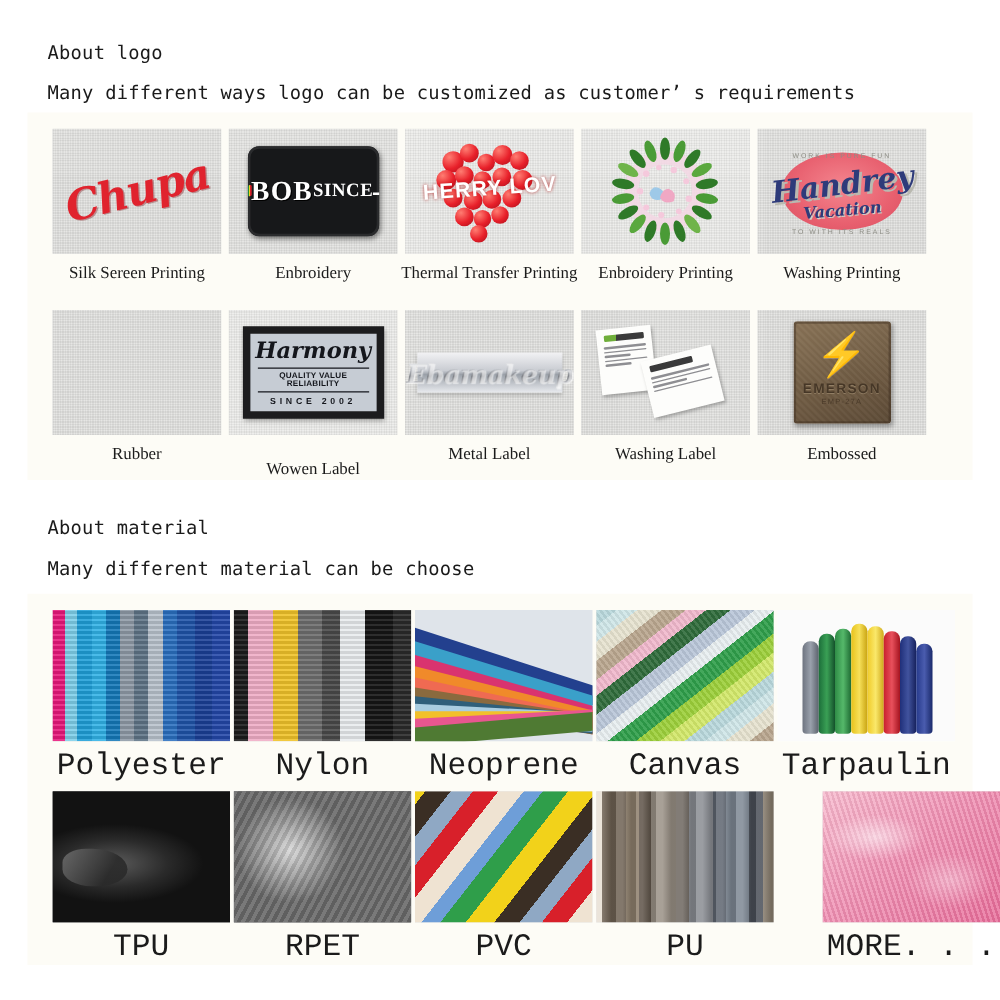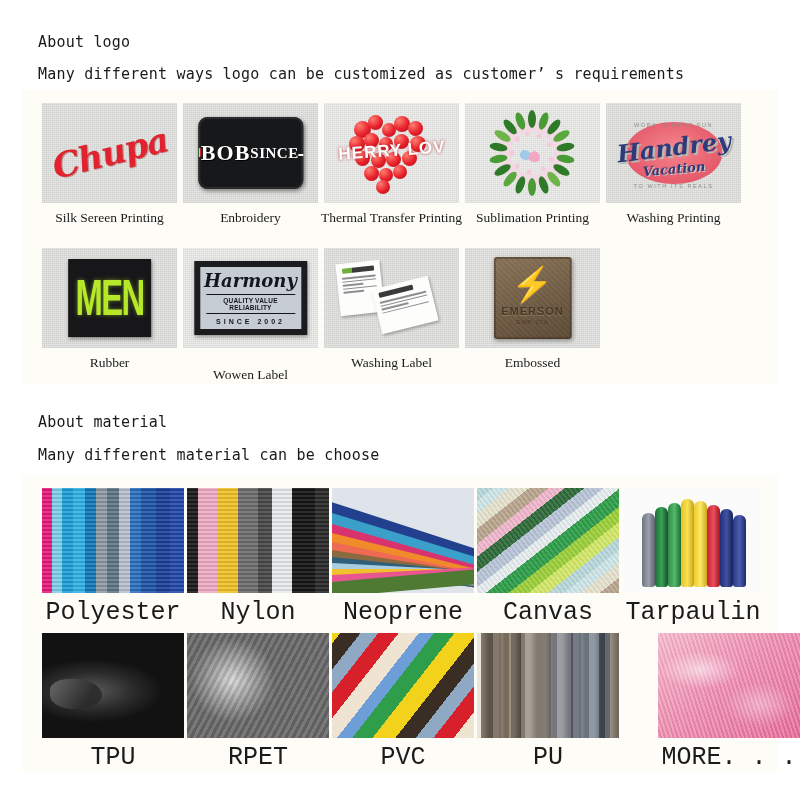--- a/index.html
+++ b/index.html
@@ -417,21 +417,21 @@
                   <circle cx="78" cy="66" r="2.3"></circle>
                 <circle cx="64" cy="69" r="2.5"></circle>
                   <circle cx="52" cy="63" r="2.4"></circle>
                 <circle cx="47" cy="50" r="2.6"></circle>
               </g>
               <path d="M58 47 q-6 4 -1 9 q7 3 10 -3 q-3 -7 -9 -6 z" fill="#9ec9e8"></path>
               <path d="M70 48 q7 3 4 10 q-8 3 -11 -3 q2 -7 7 -7 z" fill="#f0a8c4"></path>
             </g>
           </svg>
         </div>
-        <div class="caption cap-logo">Sublimation Printing</div>
+        <div class="caption cap-logo">Enbroidery Printing</div>
       </div>
 
       <div class="cell" style="width:135px;">
         <div class="thumb" style="width:135px;height:100px;">
           <div class="fabric"></div>
           <div class="badge-oval"></div>
           <div class="badge-arc" style="top:19px;">WORK IS PURE FUN</div>
           <div class="badge-script">Handrey</div>
           <div class="badge-script2">Vacation</div>
           <div class="badge-arc" style="bottom:14px;">TO WITH ITS REALS</div>
@@ -441,41 +441,47 @@
 
     </div>
   </div>
 
   <div class="grid" style="left:42px;top:248px;">
     <div class="row">
 
       <div class="cell" style="width:135px;margin-right:6px;">
         <div class="thumb" style="width:135px;height:100px;">
           <div class="fabric"></div>
-          <div class="rubber-sq">
-            <div class="men">MEN</div>
-          </div>
         </div>
         <div class="caption cap-logo">Rubber</div>
       </div>
 
       <div class="cell" style="width:135px;margin-right:6px;gap:12px;">
         <div class="thumb" style="width:135px;height:100px;background:#eceae6;">
           <div class="fabric warm"></div>
           <div class="woven">
             <div class="woven-in">
               <div class="harmony">Harmony</div>
               <div class="qvr">QUALITY VALUE RELIABILITY</div>
               <div class="since">SINCE 2002</div>
             </div>
           </div>
         </div>
         <div class="caption cap-logo">Wowen Label</div>
       </div>
 
+      <div class="cell" style="width:135px;margin-right:6px;">
+        <div class="thumb" style="width:135px;height:100px;">
+          <div class="fabric"></div>
+          <div class="metal-plate">
+            <div class="metal-txt">Ebamakeup</div>
+          </div>
+        </div>
+        <div class="caption cap-logo">Metal Label</div>
+      </div>
 
       <div class="cell" style="width:135px;margin-right:6px;">
         <div class="thumb" style="width:135px;height:100px;background:#e8e8e6;">
           <div class="fabric"></div>
           <div class="care-tag" style="left:14px;top:14px;width:44px;height:52px;transform:rotate(-6deg);">
             <div class="care-head"></div>
             <div class="care-line"></div>
               <div class="care-line"></div>
             <div class="care-line s"></div>
               <div class="care-line"></div>

